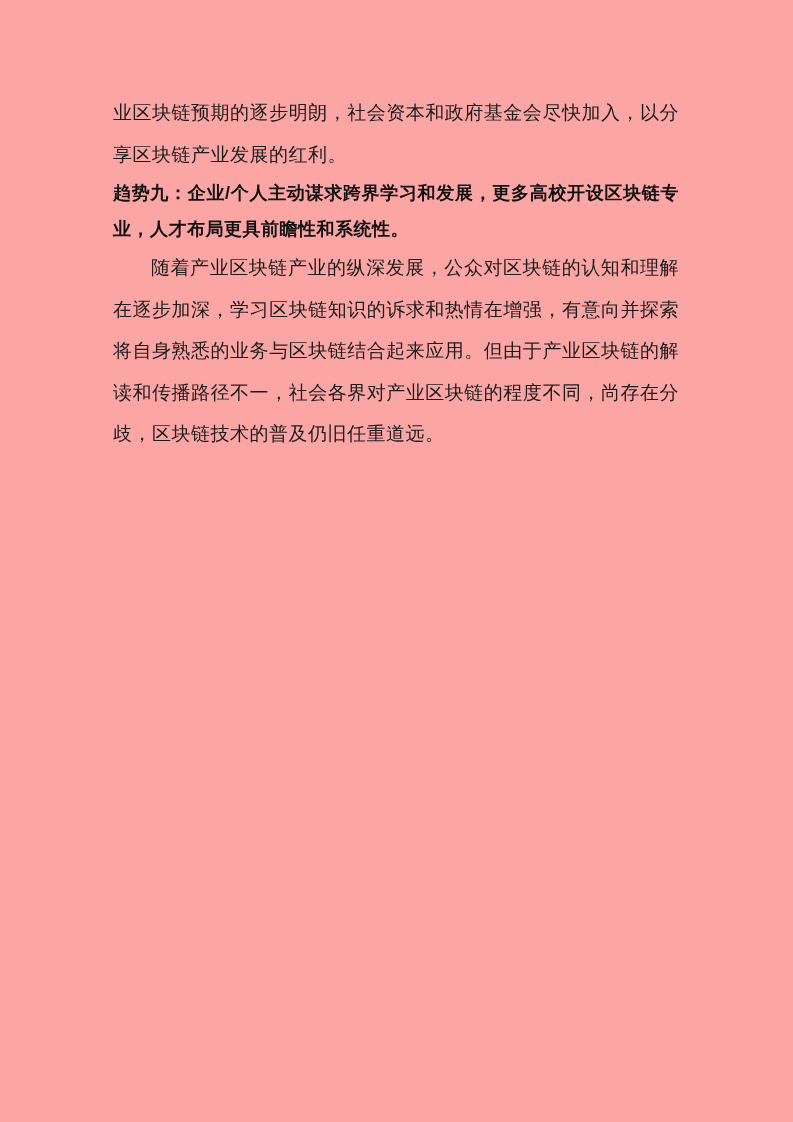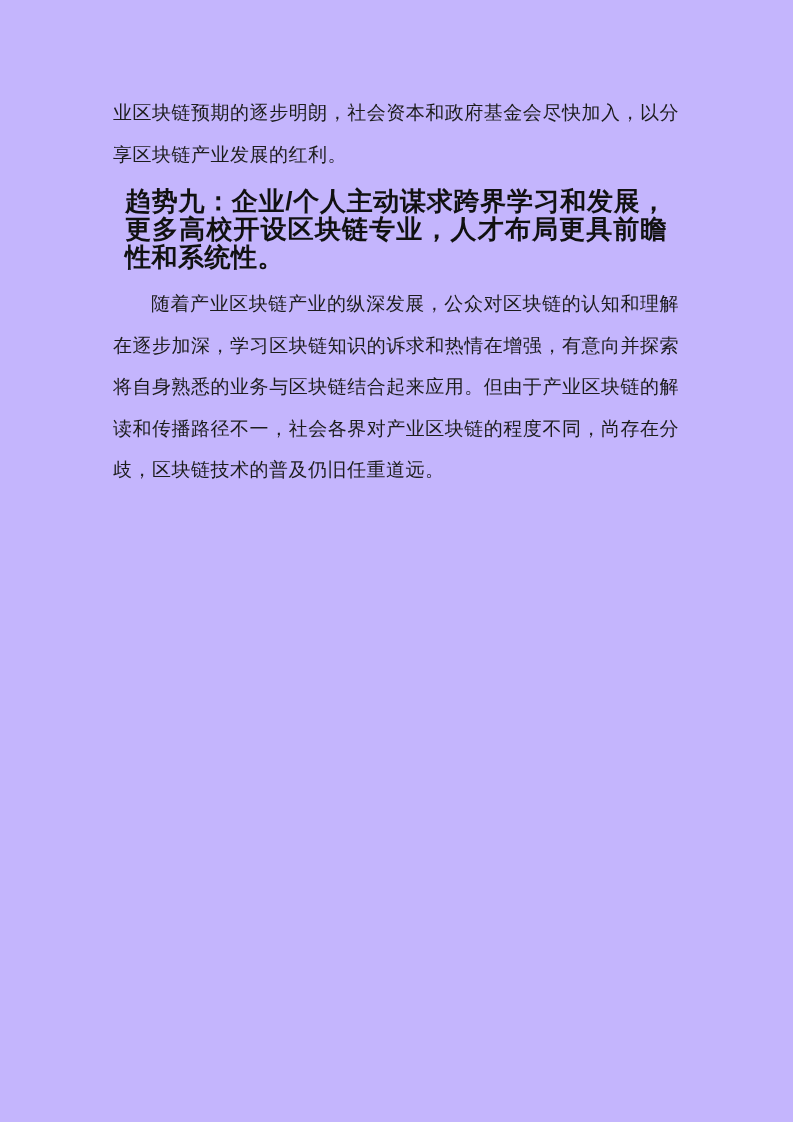--- a/index.html
+++ b/index.html
@@ -15,21 +15,21 @@
     overflow: hidden;
     font-family: "Liberation Serif", "DejaVu Serif", serif;
     color: #1c1c1c;
   }
   .doc-page {
     position: absolute;
     left: 0;
     top: 0;
     width: 793px;
     height: 1122px;
-    background: #c4b5fd;
+    background: #fca5a5;
   }
   .doc-body {
     position: absolute;
     left: 113px;
     top: 92px;
     width: 566px;
     font-size: 19px;
     line-height: 41.5px;
     text-align: justify;
     text-justify: inter-character;
@@ -37,24 +37,24 @@
   }
   .doc-body p {
     margin: 0;
     padding: 0;
     text-indent: 2em;
   }
   .doc-body p.continuation {
     text-indent: 0;
   }
   .doc-body h2.trend-heading {
-    margin: 12px;
+    margin: 0;
     padding: 0;
-    font-size: 26px;
-    line-height: 28px;
+    font-size: 18px;
+    line-height: 36px;
     font-weight: 700;
     text-indent: 0;
     font-family: "Liberation Sans", "DejaVu Sans", sans-serif;
     color: #111111;
     text-align: justify;
   }
   .page-footer {
     position: absolute;
     left: 0;
     top: 1013px;

